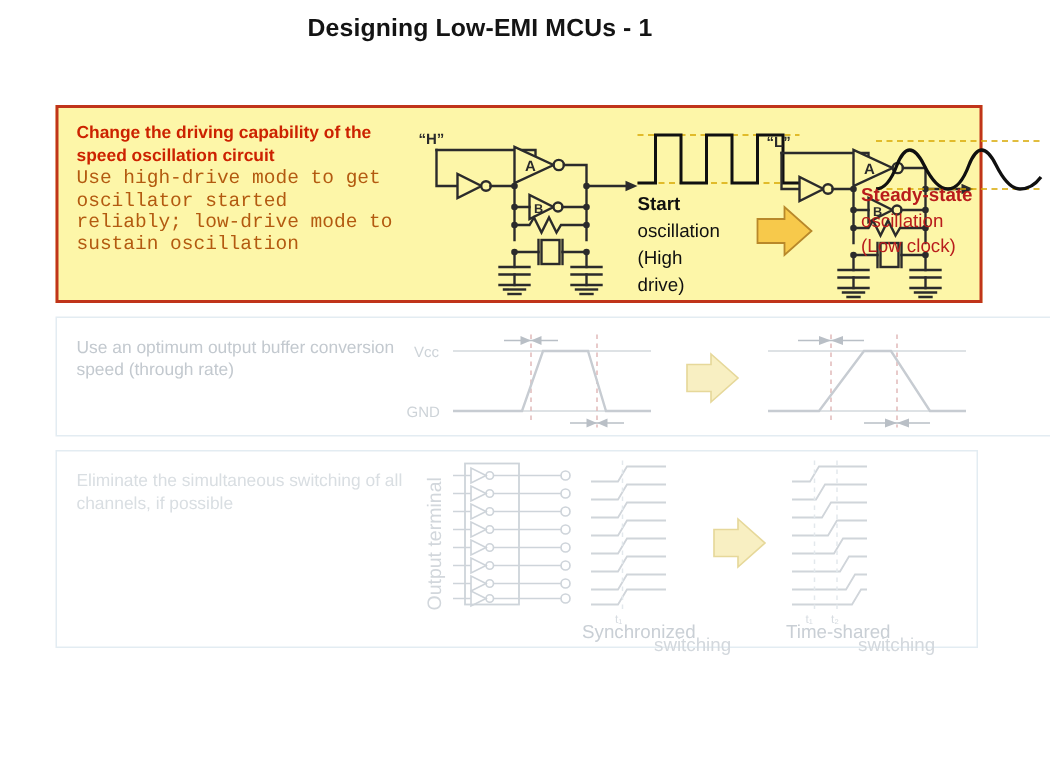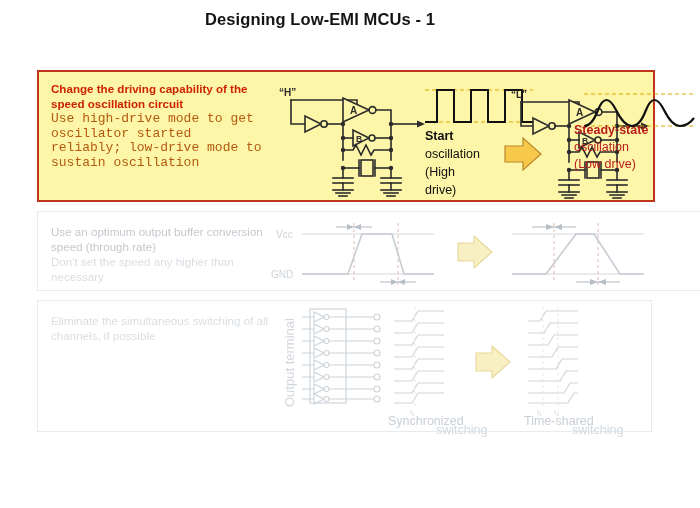--- a/index.html
+++ b/index.html
@@ -222,29 +222,28 @@
                Q 72 8 82 28 Q 90 44 98 44 Q 106 44 112 36" stroke="#101010" stroke-width="2.2" fill="none"></path>
     </svg>
   </div>
 
   <div class="fig" style="left:538px;top:108px;width:120px;height:10px;"></div>
 
   <div style="position:absolute;left:535px;top:50px;width:125px;font-size:12.5px;
               line-height:17px;color:#b91c1c;">
     <span class="cap-strong">Steady-state</span><br>
     <span>oscillation</span><br>
-    <span>(Low drive)</span>
+    <span>(Low clock)</span>
   </div>
 </div>
 
 <div class="panel panel-2">
 
   <div class="txt-block p2-text">
     <div class="dim-head">Use an optimum output buffer conversion speed (through rate)</div>
-    <div class="dim-body">Don't set the speed any higher than necessary</div>
   </div>
 
   <div class="fig p2-fig">
     <svg width="392" height="74" viewBox="0 0 392 74">
 
       <text x="18" y="23" font-family="Liberation Sans, sans-serif" font-size="10" fill="#cdd3d8">Vcc</text>
       <text x="13" y="63" font-family="Liberation Sans, sans-serif" font-size="10" fill="#cdd3d8">GND</text>
 
       <g stroke="#d3d8dd" stroke-width="1.1" fill="none">
         <path d="M44 19 L176 19"></path>

